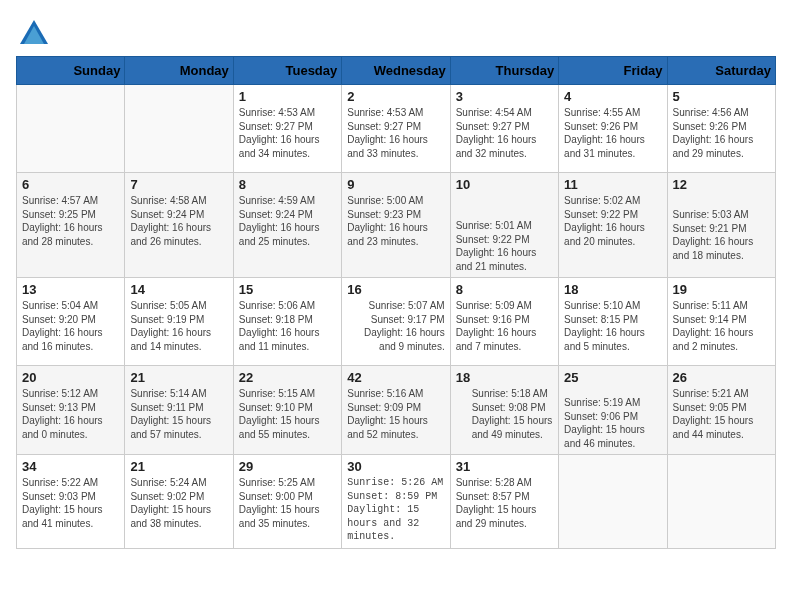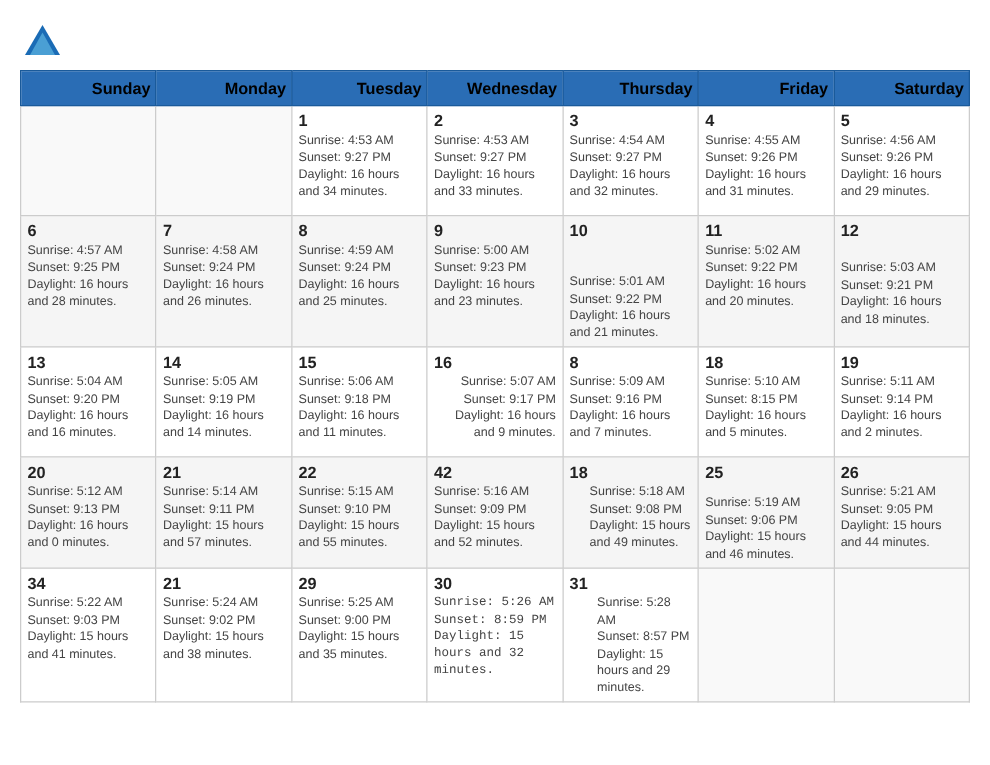--- a/index.html
+++ b/index.html
@@ -307,21 +307,21 @@
 Daylight: 15 hours and 35 minutes.</div>
         </td>
         <td>
           <span class="day-num">30</span>
           <div class="day-info" style="white-space: pre-line; font-family: Liberation Mono, monospace;">Sunrise: 5:26 AM
 Sunset: 8:59 PM
 Daylight: 15 hours and 32 minutes.</div>
         </td>
         <td>
           <span class="day-num">31</span>
-          <div class="day-info" style="white-space: pre-line; margin-left: 22px;">Sunrise: 5:28 AM
+          <div class="day-info" style="white-space: pre-line;">Sunrise: 5:28 AM
 Sunset: 8:57 PM
 Daylight: 15 hours and 29 minutes.</div>
         </td>
         <td class="empty-cell"></td>
         <td class="empty-cell"></td>
       </tr>
     </tbody>
 </table>
 
 </body></html>

